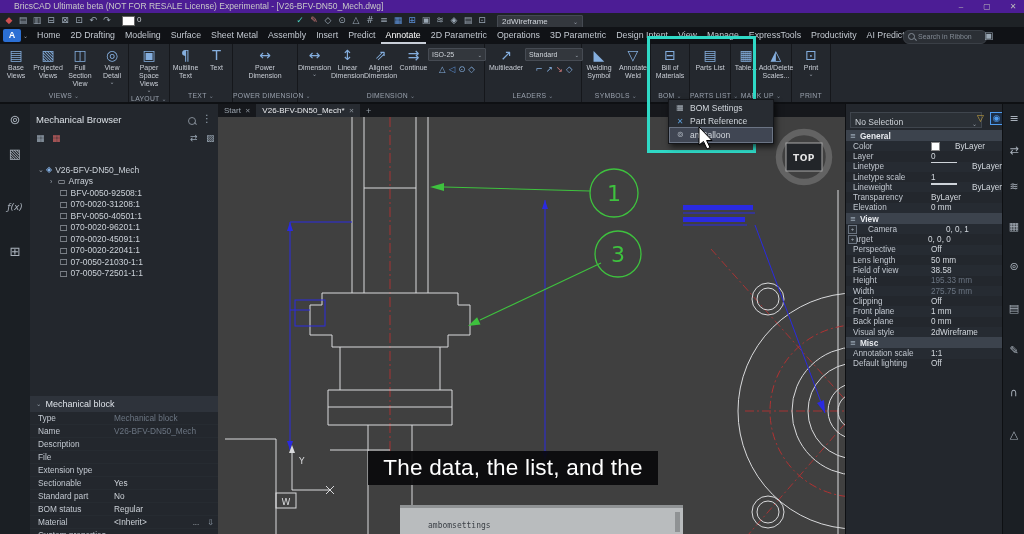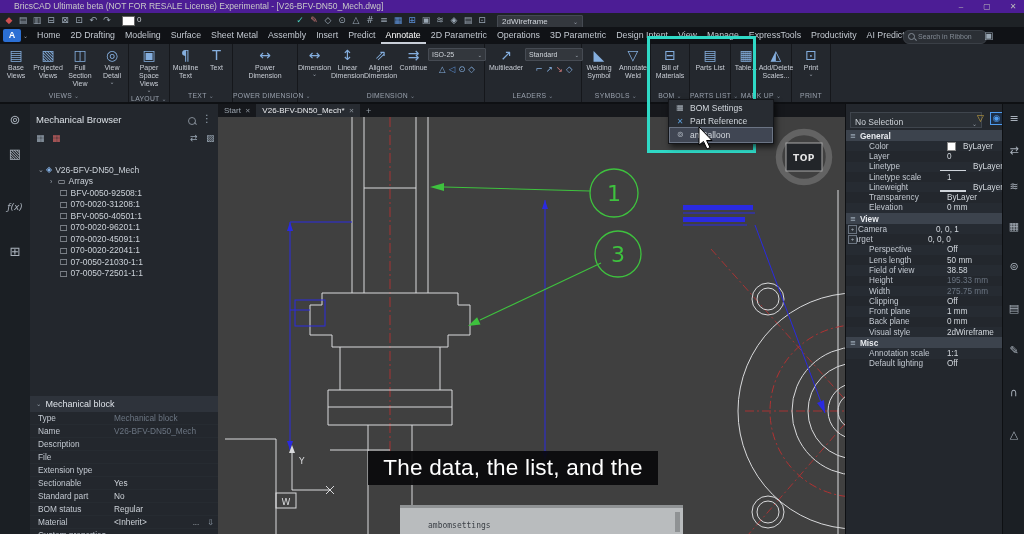--- a/index.html
+++ b/index.html
@@ -66,22 +66,22 @@
   #cmdbox{position:absolute;left:182px;top:401px;width:283px;height:29px;background:#b9bcbe;border-top:3px solid #8f9294;z-index:20}
   #cmdtext{position:absolute;left:28px;top:13px;font-family:"DejaVu Sans Mono",monospace;font-size:8px;color:#3a3f45}
   #cmdscroll{position:absolute;right:3px;top:4px;width:5px;height:20px;background:#8f9294}
   
   #props{left:845px;top:104px;width:157px;height:430px;background:#23272d;border-left:1px solid #0e1013}
   #propsel{position:absolute;left:4px;top:8px;width:122px;height:14px;background:#2b3036;border:1px solid #3f454d;
            font-size:8.5px;color:#d0d5db;display:flex;align-items:flex-end;justify-content:space-between;padding:0 4px}
   .psec{height:11px;background:#3c434d;display:flex;align-items:center;font-size:8.3px;font-weight:bold;color:#e8ebef;gap:4px;padding-left:4px}
   .prow{height:10.3px;display:flex;align-items:center;font-size:8.2px}
   .prow:nth-child(odd){background:#262b32}
-  .plab{width:78px;padding-left:23px;color:#c2c8d0;white-space:nowrap;overflow:hidden}
-  .pval{color:#d3d8de;white-space:nowrap;display:flex;align-items:flex-end;gap:7px;flex:1}
+  .plab{width:78px;padding-left:7px;color:#c2c8d0;white-space:nowrap;overflow:hidden}
+  .pval{color:#d3d8de;white-space:nowrap;display:flex;align-items:flex-start;gap:15px;flex:1}
   .lsmp{width:26px;height:1px;background:#cfd4da;display:inline-block}
   .lsmp.w2{height:2px}
   .cswatch{width:7px;height:7px;background:#fff;border:1px solid #888;display:inline-block}
   .pexp{position:absolute;left:2px;width:7px;height:7px;border:1px solid #6b7480;font-size:6px;line-height:6px;
         text-align:center;color:#aab2bc;background:#2b3036}
   
   #rightstrip{left:1002px;top:104px;width:22px;height:430px;background:#1b1f24;border-left:1px solid #0e1013}
   #rightstrip .ic{position:absolute;left:0;width:22px;font-size:11px;color:#a8b0ba}
   
   #hlbox{left:647px;top:36px;width:103px;height:111px;border:3px solid #2fd9c6;z-index:60;pointer-events:none}
@@ -601,21 +601,21 @@
           <span class="pval">0 mm</span>
         </div>
     </div>
     <div class="psec">
         <span class="ic" style="font-size:7px">≡</span>
         <span>View</span>
       </div>
     <div>
       <div class="prow" style="position:relative">
           <span class="pexp">+</span>
-          <span class="plab" style="padding-left:12px">Camera</span>
+          <span class="plab" style="padding-left:22px">Camera</span>
           <span class="pval">0, 0, 1</span>
         </div>
       <div class="prow" style="position:relative">
           <span class="pexp">+</span>
           <span class="plab" style="padding-left:4px">Target</span>
           <span class="pval">0, 0, 0</span>
         </div>
       <div class="prow">
           <span class="plab">Perspective</span>
           <span class="pval">Off</span>

